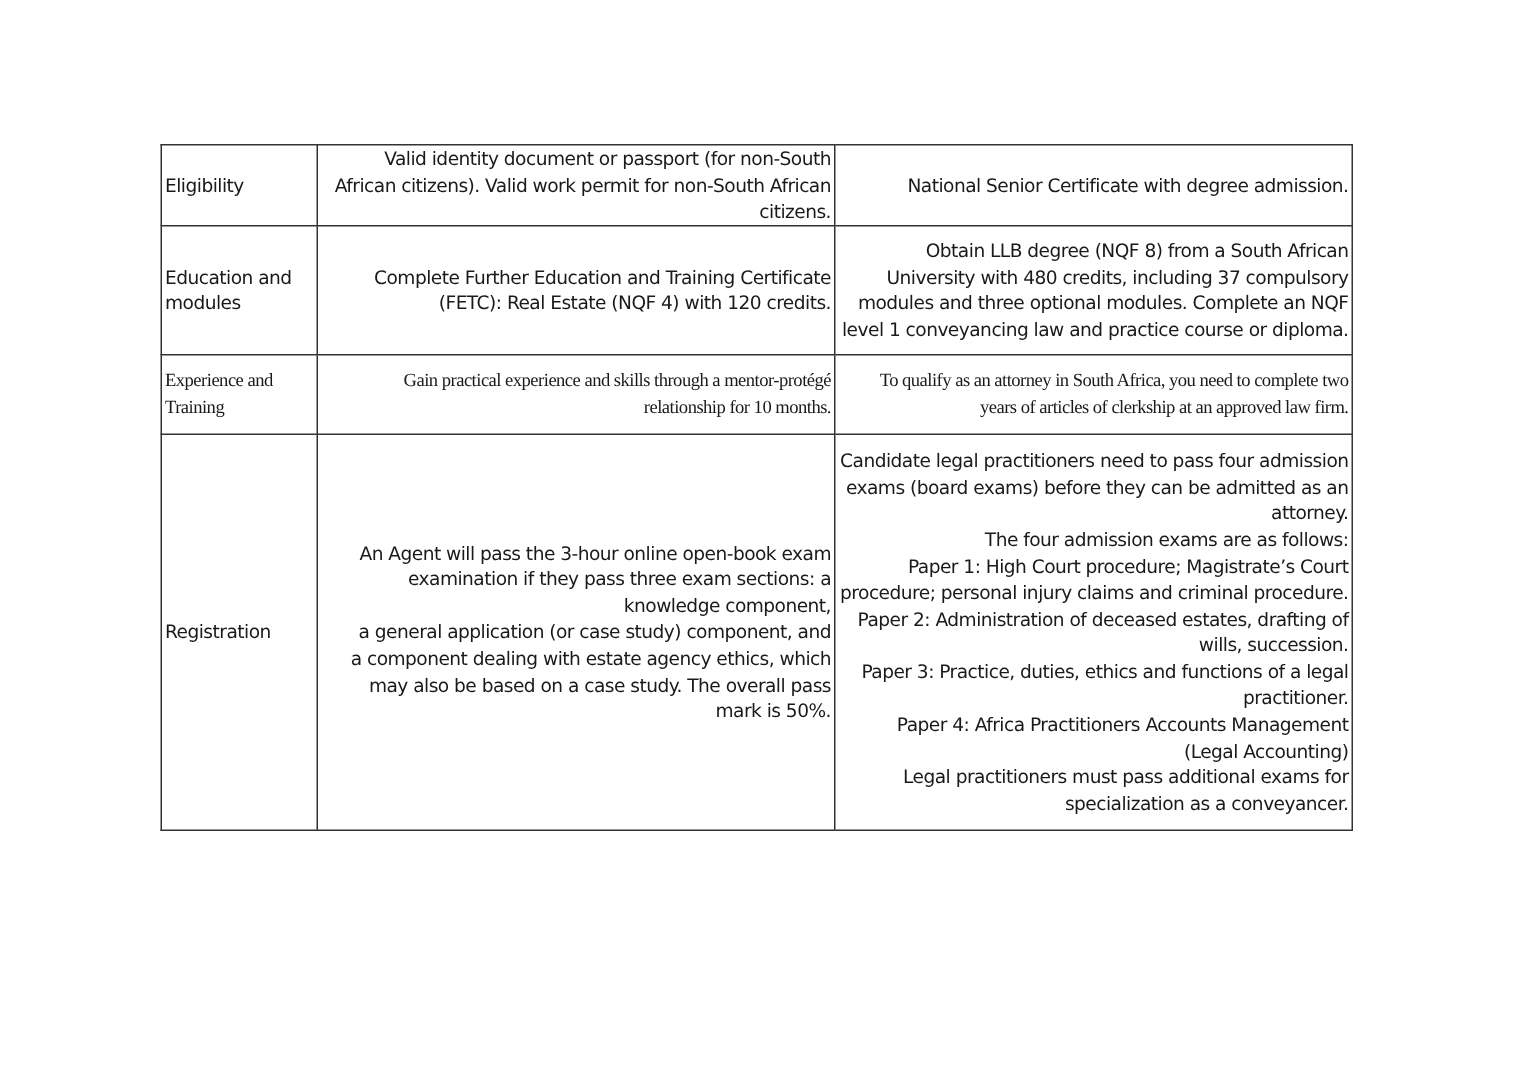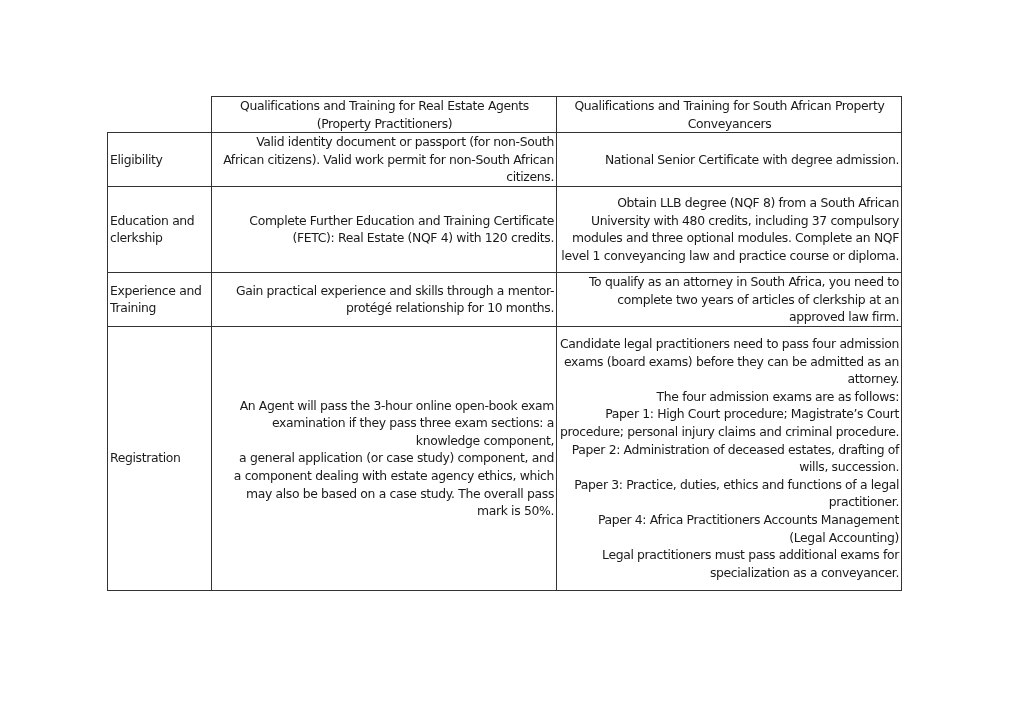--- a/index.html
+++ b/index.html
@@ -11,51 +11,46 @@
   .tbl th { font-weight: normal; text-align: center; }
   .tbl .blank { border-top: none; border-left: none; border-bottom: 1.3px solid #333; }
   .c0 { width: 104px; }
   .c1 { width: 345px; }
   .c2 { width: 345px; }
   td.lbl { text-align: left; padding: 0 2px; }
   td.txt { text-align: right; }
   .r-head { height: 35px; }
   .r-elig { height: 52px; }
   .r-edu { height: 86px; }
-  .r-exp { height: 53px; }
+  .r-exp { height: 53px; font-family: Liberation Serif, serif; }
   .r-reg { height: 264px; }
   .r-full { height: 34px; }
   .line { display: block; }
 </style>
 </head>
 <body>
 
 <table class="tbl">
   <colgroup>
     <col class="c0">
       <col class="c1">
       <col class="c2">
   </colgroup>
   <tbody>
-      <tr class="r-head">
-    <th class="blank"></th>
-    <th>Qualifications and Training for Real Estate Agents (Property Practitioners)</th>
-    <th>Qualifications and Training for South African Property Conveyancers</th>
-  </tr>
   <tr class="r-elig">
     <td class="lbl">Eligibility</td>
     <td class="txt">
           <span class="line">Valid identity document or passport (for non-South African citizens). Valid work permit for non-South African citizens.</span>
         </td>
     <td class="txt">
           <span class="line">National Senior Certificate with degree admission.</span>
         </td>
   </tr>
   <tr class="r-edu">
-    <td class="lbl">Education and clerkship</td>
+    <td class="lbl">Education and modules</td>
     <td class="txt">
           <span class="line">Complete Further Education and Training Certificate (FETC): Real Estate (NQF 4) with 120 credits.</span>
         </td>
     <td class="txt">
           <span class="line">Obtain LLB degree (NQF 8) from a South African University with 480 credits, including 37 compulsory modules and three optional modules. Complete an NQF level 1 conveyancing law and practice course or diploma.</span>
         </td>
   </tr>
   <tr class="r-exp">
     <td class="lbl">Experience and Training</td>
     <td class="txt">

